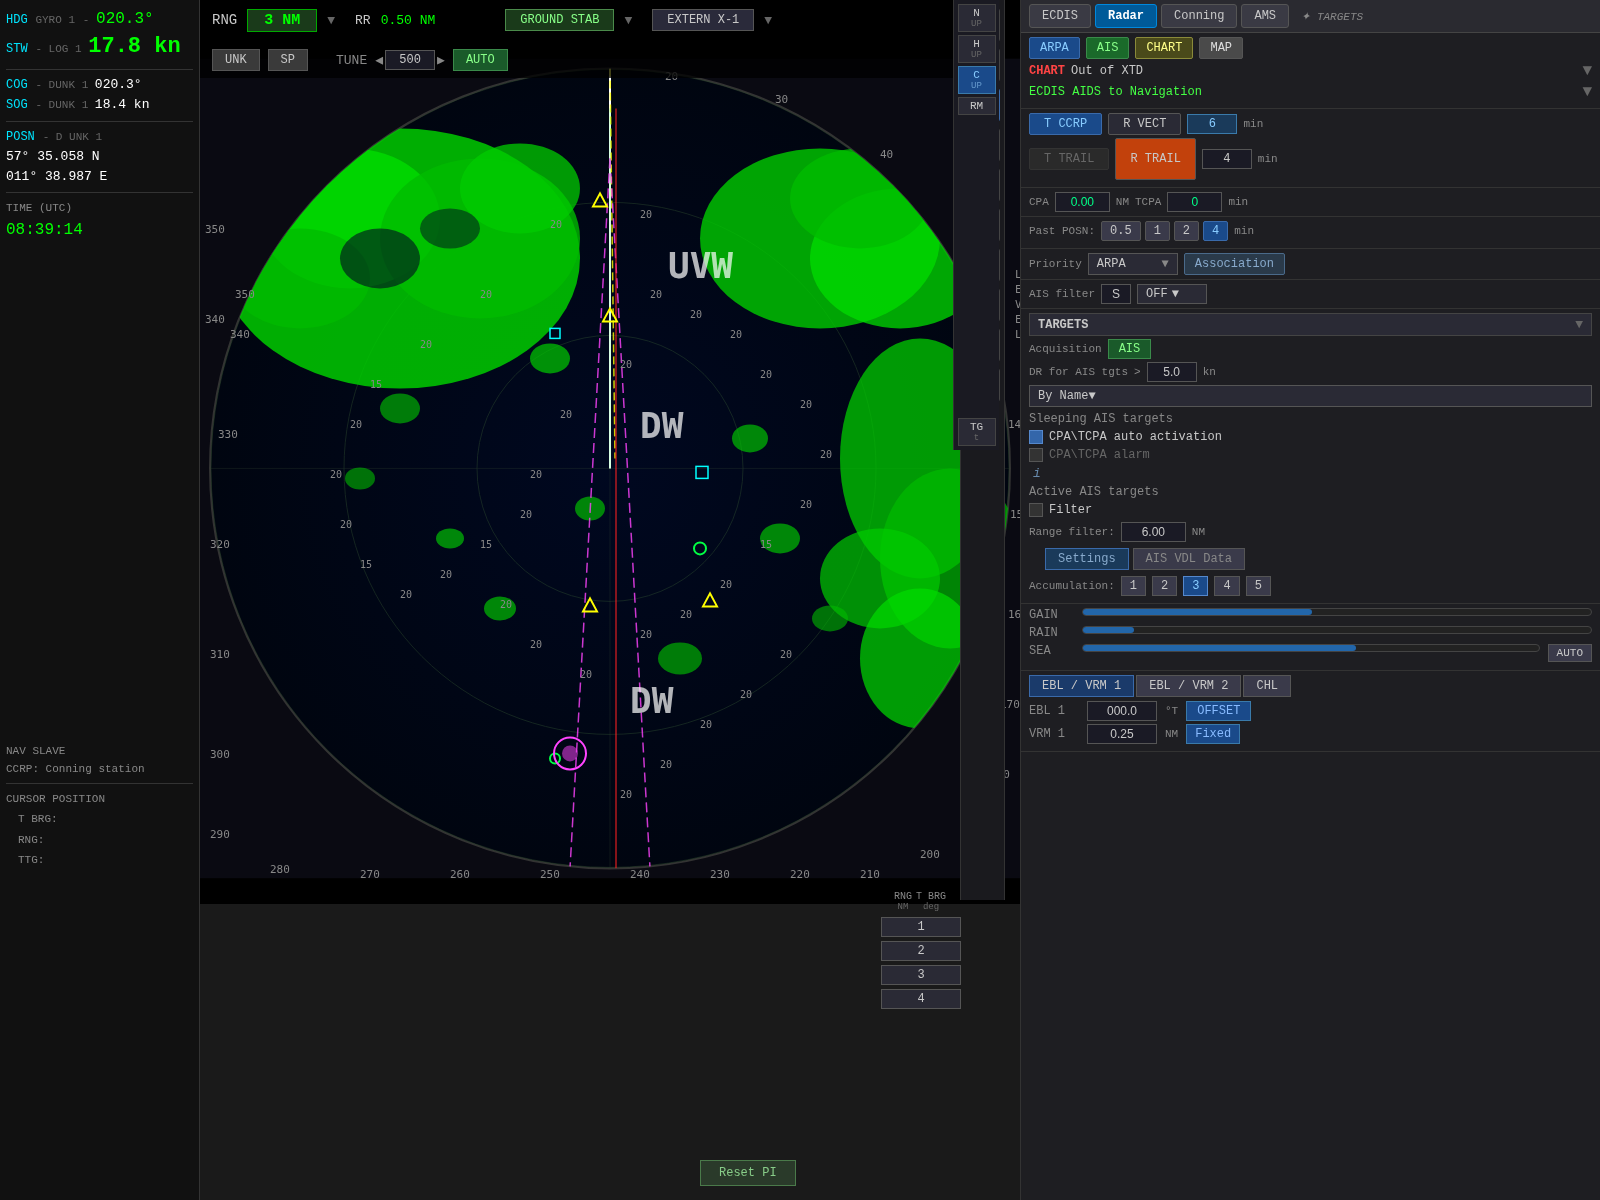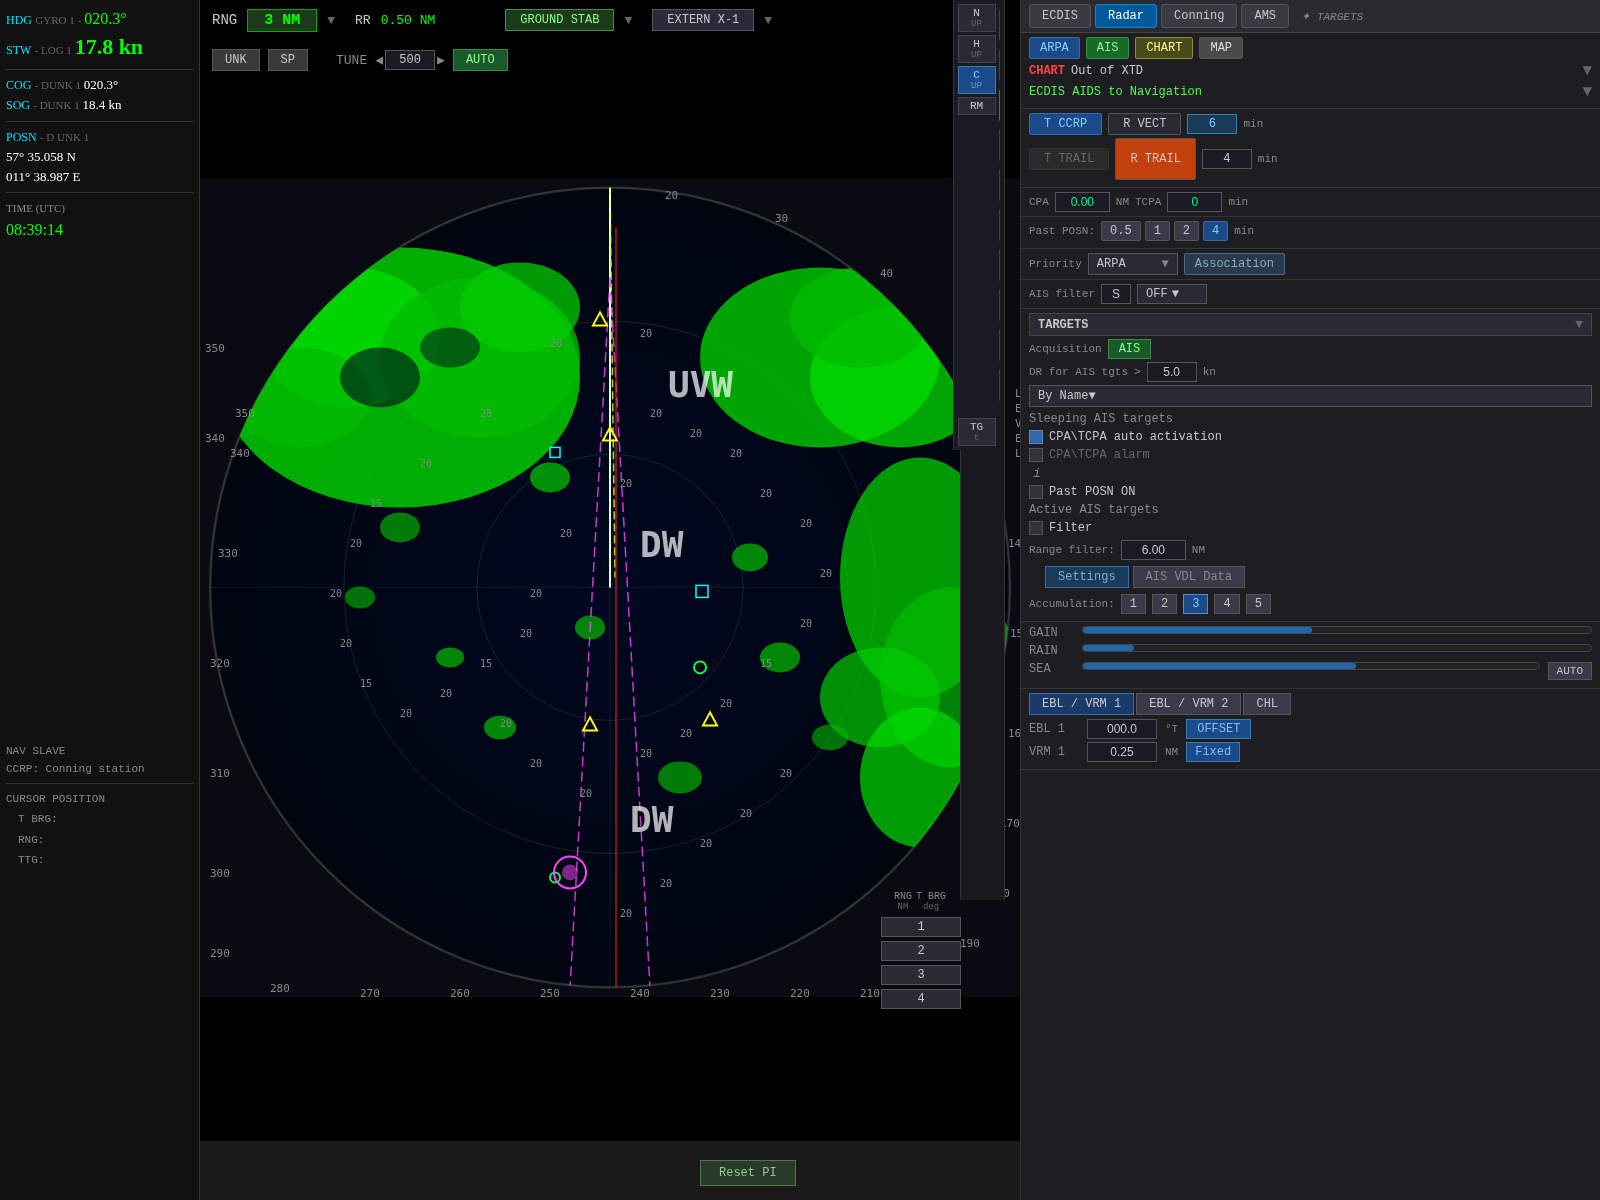--- a/index.html
+++ b/index.html
@@ -24,29 +24,29 @@
       padding: 8px 6px;
       z-index: 10;
     }
     .data-row { margin-bottom: 2px; line-height: 1.4; }
     .label-cyan { color: #00e5ff; font-size: 12px; }
     .label-white { color: #ffffff; }
     .label-gray { color: #888; font-size: 11px; }
     .value-large { font-size: 22px; color: #00ff00; font-weight: bold; }
     .value-medium { font-size: 16px; color: #00ff00; }
     .section-divider { border-top: 1px solid #333; margin: 6px 0; }
-    .left-section { margin-bottom: 16px; font-family: Liberation Serif, serif; }
+    .left-section { margin-bottom: 16px; }
     .dim { color: #666; font-size: 11px; }
 
     
     #radar-area {
       position: absolute;
       left: 200px; top: 0;
       width: 820px;
-      height: 1141px;
+      height: 904px;
       background: #000;
       overflow: hidden;
     }
     #radar-canvas {
       position: absolute;
       left: 50%;
       top: 50%;
       transform: translate(-50%, -48%);
       width: 820px;
       height: 820px;
@@ -92,21 +92,21 @@
       border: 1px solid #555;
       color: #c8c8c8;
       cursor: pointer;
       font-size: 12px;
       border-radius: 3px;
     }
     .nav-btn.highlighted {
       background: #005a99;
       border-color: #0088dd;
       color: #fff;
-      font-weight: normal;
+      font-weight: bold;
     }
 
     
     #transas-logo {
       color: #888;
       font-size: 11px;
       padding: 2px 8px;
       font-style: italic;
     }
 
@@ -966,24 +966,20 @@
       <div class="cb-box"></div>
       <span class="cb-label">CPA\TCPA auto activation</span>
     </div>
     <div class="checkbox-row">
       <div class="cb-box off"></div>
       <span class="cb-label dim">CPA\TCPA alarm</span>
     </div>
     <div style="padding:2px 0; display:flex; align-items:center; gap:6px;">
       <span class="info-icon">i</span>
     </div>
-    <div class="checkbox-row">
-      <div class="cb-box off"></div>
-      <span class="cb-label">Past POSN ON</span>
-    </div>
     <div class="sleeping-row">
       <span>Active AIS targets</span>
     </div>
     <div class="checkbox-row">
       <div class="cb-box off"></div>
       <span class="cb-label">Filter</span>
     </div>
     <div class="range-filter-row">
       <span class="rp-label">Range filter:</span>
       <input class="range-input" type="text" value="6.00" style="">

